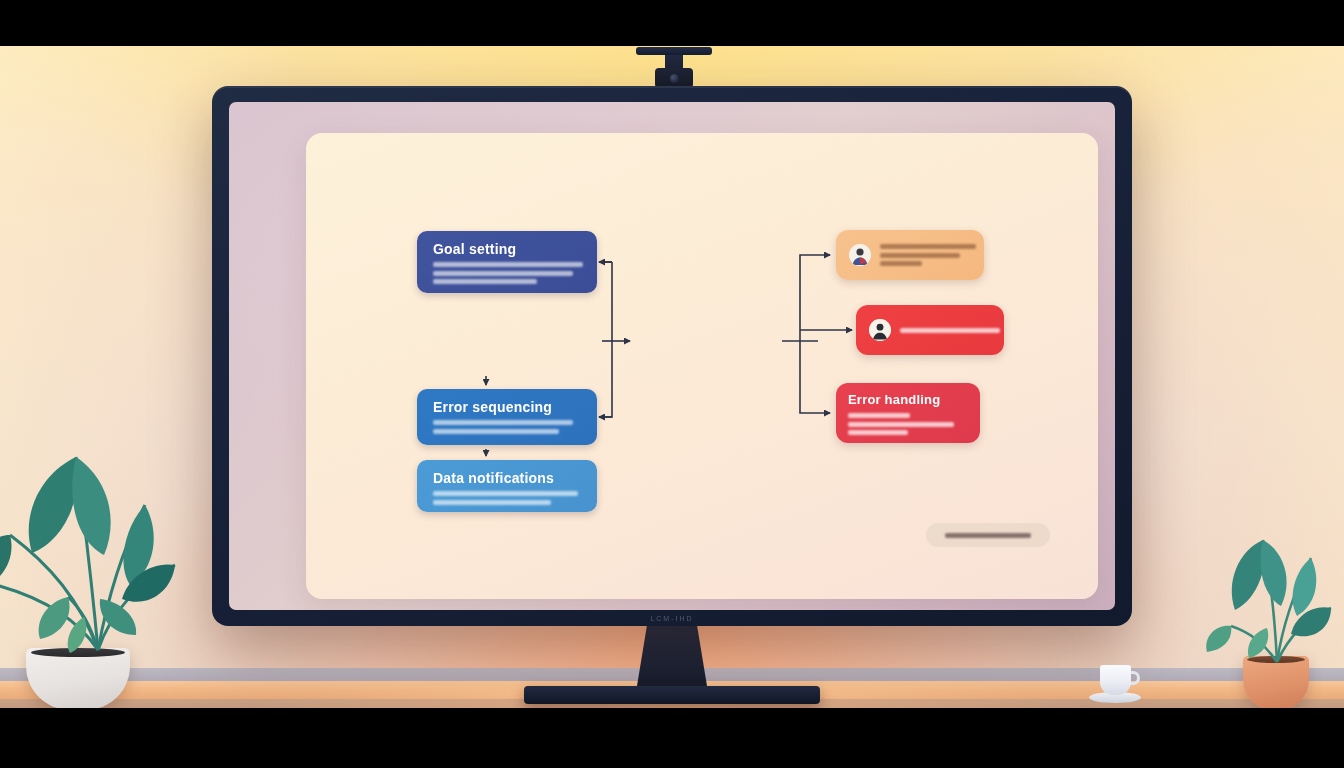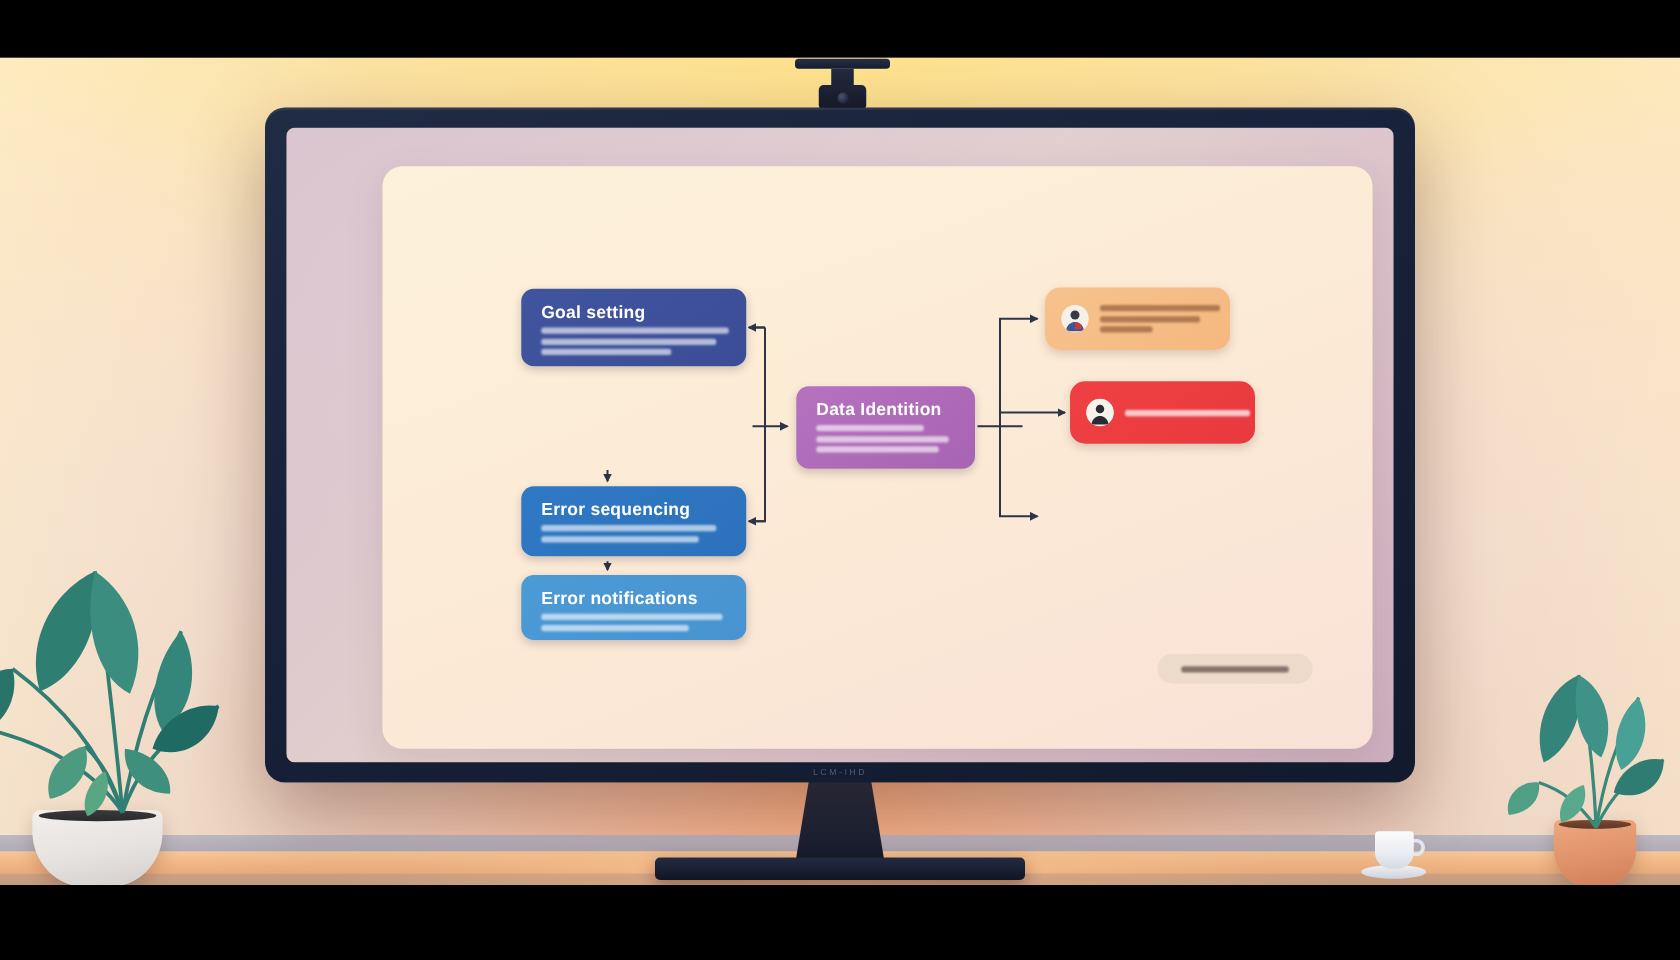--- a/index.html
+++ b/index.html
@@ -387,35 +387,27 @@
 
           <div class="node" id="node-sequence">
             <div class="node-title">Error sequencing</div>
             <div class="blurlines">
               <div class="bl" style="width:140px"></div>
               <div class="bl" style="width:126px"></div>
             </div>
           </div>
 
           <div class="node" id="node-errornote">
-            <div class="node-title">Error notifications</div>
+            <div class="node-title">Data notifications</div>
             <div class="blurlines">
               <div class="bl" style="width:145px"></div>
               <div class="bl" style="width:118px"></div>
             </div>
           </div>
 
-          <div class="node" id="node-data">
-            <div class="node-title">Data Identition</div>
-            <div class="blurlines">
-              <div class="bl" style="width:86px"></div>
-              <div class="bl" style="width:106px"></div>
-              <div class="bl" style="width:98px"></div>
-            </div>
-          </div>
 
           <div class="card" id="card-user">
             <div class="avatar">
               <svg width="22" height="22" viewBox="0 0 22 22">
                 <circle cx="11" cy="11" r="11" fill="#f6f1e8"></circle>
                 <circle cx="11" cy="8" r="3.6" fill="#3a3a44"></circle>
                 <path d="M3.6 21 C4.4 15.6 8 13.6 11 13.6 C14 13.6 17.6 15.6 18.4 21 Z" fill="#3e5694"></path>
                 <path d="M11 13.6 C13.6 13.6 16 15.2 17.4 18.6 L11 20 Z" fill="#c23a45"></path>
               </svg>
             </div>
@@ -432,20 +424,28 @@
                 <circle cx="11" cy="11" r="11" fill="#f8f3ea"></circle>
                 <circle cx="11" cy="8.2" r="3.4" fill="#2b2b33"></circle>
                 <path d="M4 20.6 C5 15.6 8.2 13.8 11 13.8 C13.8 13.8 17 15.6 18 20.6 Z" fill="#2b2b33"></path>
               </svg>
             </div>
             <div class="card-lines">
               <div class="bl" style="width:100px"></div>
             </div>
           </div>
 
+          <div class="card" id="card-error">
+            <div class="node-title">Error handling</div>
+            <div class="card-lines">
+              <div class="bl" style="width:62px"></div>
+              <div class="bl" style="width:106px"></div>
+              <div class="bl" style="width:60px"></div>
+            </div>
+          </div>
 
           <div class="export-pill">
             <div class="bl"></div>
           </div>
 
         </div>
       </div>
     </div>
 
     <div class="monitor-bezel-bottom">

